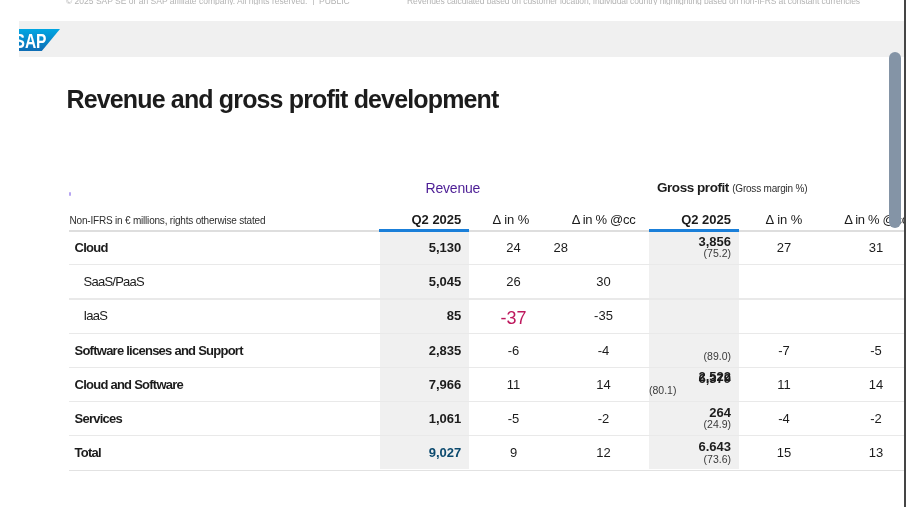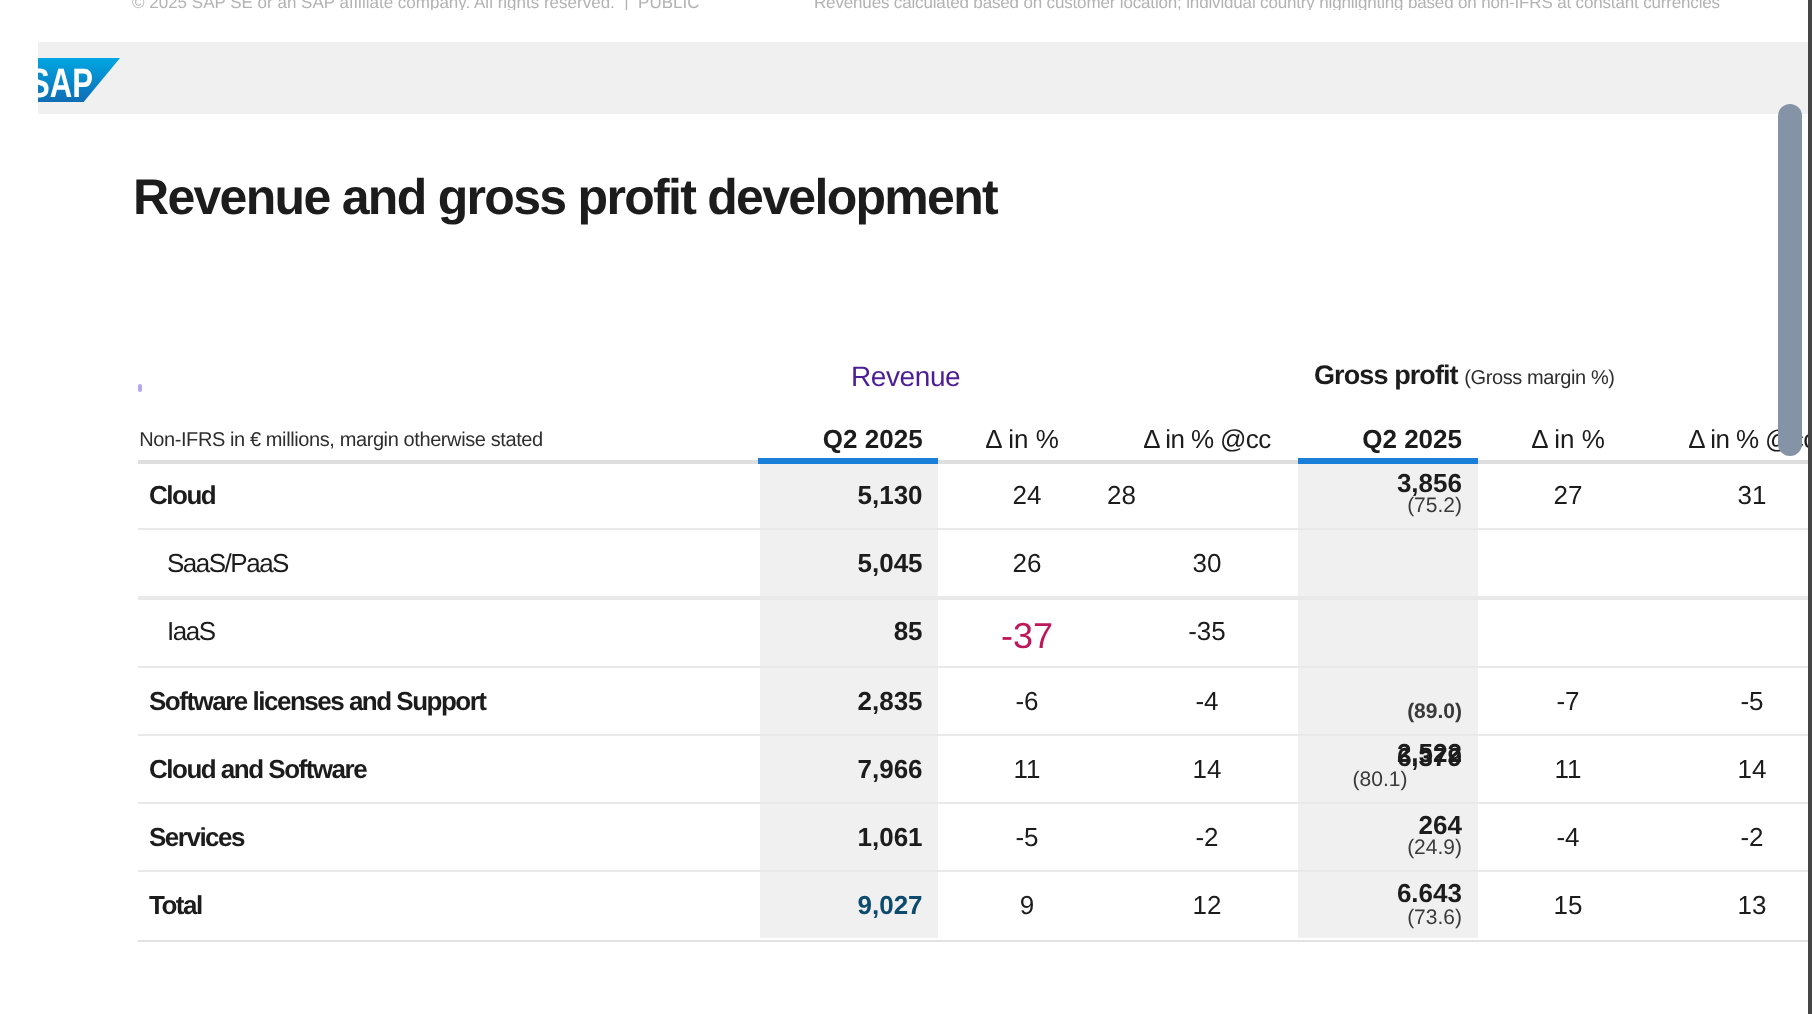--- a/index.html
+++ b/index.html
@@ -48,21 +48,21 @@
 <div class="abs" style="left:648.5px;top:229.3px;width:90px;height:2.6px;background:#1a7fd9;"></div>
 
 <div class="abs" style="left:68.5px;top:264.2px;width:835.5px;height:1.2px;background:#e9e9e9;"></div>
 <div class="abs" style="left:68.5px;top:298.4px;width:835.5px;height:1.2px;background:#e9e9e9;"></div>
 <div class="abs" style="left:68.5px;top:332.6px;width:835.5px;height:1.2px;background:#e9e9e9;"></div>
 <div class="abs" style="left:68.5px;top:366.9px;width:835.5px;height:1.2px;background:#e9e9e9;"></div>
 <div class="abs" style="left:68.5px;top:401.1px;width:835.5px;height:1.2px;background:#e9e9e9;"></div>
 <div class="abs" style="left:68.5px;top:435.3px;width:835.5px;height:1.2px;background:#e9e9e9;"></div>
 <div class="abs" style="left:68.5px;top:469.5px;width:835.5px;height:1.2px;background:#e2e2e2;"></div>
 
-<div class="abs" style="left:69.6px;top:214.5px;font-size:10px;letter-spacing:-0.2px;color:#2e2e2e;white-space:nowrap;">Non-IFRS in € millions, margin otherwise stated</div>
+<div class="abs" style="left:69.6px;top:214.5px;font-size:10px;letter-spacing:-0.2px;color:#2e2e2e;white-space:nowrap;">Non-IFRS in € millions, rights otherwise stated</div>
 <div class="abs num" style="left:379px;top:211.5px;width:82.3px;text-align:right;font-size:13px;font-weight:bold;color:#1c1c1c;">Q2 2025</div>
 <div class="abs num" style="left:461px;top:211.5px;width:100px;text-align:center;font-size:13px;color:#1c1c1c;">Δ in %</div>
 <div class="abs num" style="left:553.5px;top:211.5px;width:100px;text-align:center;font-size:13px;letter-spacing:-0.3px;color:#1c1c1c;">Δ in % @cc</div>
 <div class="abs num" style="left:649px;top:211.5px;width:82px;text-align:right;font-size:13px;font-weight:bold;color:#1c1c1c;">Q2 2025</div>
 <div class="abs num" style="left:734px;top:211.5px;width:100px;text-align:center;font-size:13px;color:#1c1c1c;">Δ in %</div>
 <div class="abs num" style="left:826px;top:211.5px;width:100px;text-align:center;font-size:13px;letter-spacing:-0.3px;color:#1c1c1c;">Δ in % @cc</div>
 
 <div class="abs num" style="left:74.5px;top:239.9px;font-size:13px;font-weight:bold;letter-spacing:-0.75px;color:#1c1c1c;">Cloud</div>
 <div class="abs num" style="left:379px;top:239.9px;width:82.3px;text-align:right;font-size:13px;font-weight:bold;color:#1c1c1c;">5,130</div>
 <div class="abs num" style="left:463.5px;top:239.9px;width:100px;text-align:center;font-size:13px;color:#1c1c1c;">24</div>
@@ -77,29 +77,29 @@
 <div class="abs num" style="left:553.5px;top:274.1px;width:100px;text-align:center;font-size:13px;color:#1c1c1c;">30</div>
 <div class="abs num" style="left:83.5px;top:308.3px;font-size:13px;font-weight:normal;letter-spacing:-0.75px;color:#1c1c1c;">IaaS</div>
 <div class="abs num" style="left:379px;top:308.3px;width:82.3px;text-align:right;font-size:13px;font-weight:bold;color:#1c1c1c;">85</div>
 <div class="abs num" style="left:463.5px;top:308.3px;width:100px;text-align:center;font-size:18px;color:#be185d;">-37</div>
 <div class="abs num" style="left:553.5px;top:308.3px;width:100px;text-align:center;font-size:13px;color:#1c1c1c;">-35</div>
 <div class="abs num" style="left:74.5px;top:342.5px;font-size:13px;font-weight:bold;letter-spacing:-0.75px;color:#1c1c1c;">Software licenses and Support</div>
 <div class="abs num" style="left:379px;top:342.5px;width:82.3px;text-align:right;font-size:13px;font-weight:bold;color:#1c1c1c;">2,835</div>
 <div class="abs num" style="left:463.5px;top:342.5px;width:100px;text-align:center;font-size:13px;color:#1c1c1c;">-6</div>
 <div class="abs num" style="left:553.5px;top:342.5px;width:100px;text-align:center;font-size:13px;color:#1c1c1c;">-4</div>
 <div class="abs num" style="left:649px;top:336.5px;width:82px;text-align:right;font-size:13px;font-weight:bold;color:#1c1c1c;margin-top:32px;">2,522</div>
-<div class="abs num" style="left:649px;top:350.0px;width:82px;text-align:right;font-size:10.5px;color:#3a3a3a;font-weight:bold;">(89.0)</div>
+<div class="abs num" style="left:649px;top:350.0px;width:82px;text-align:right;font-size:10.5px;color:#3a3a3a;">(89.0)</div>
 <div class="abs num" style="left:734px;top:342.5px;width:100px;text-align:center;font-size:13px;color:#1c1c1c;">-7</div>
 <div class="abs num" style="left:826px;top:342.5px;width:100px;text-align:center;font-size:13px;color:#1c1c1c;">-5</div>
 <div class="abs num" style="left:74.5px;top:376.7px;font-size:13px;font-weight:bold;letter-spacing:-0.75px;color:#1c1c1c;">Cloud and Software</div>
 <div class="abs num" style="left:379px;top:376.7px;width:82.3px;text-align:right;font-size:13px;font-weight:bold;color:#1c1c1c;">7,966</div>
 <div class="abs num" style="left:463.5px;top:376.7px;width:100px;text-align:center;font-size:13px;color:#1c1c1c;">11</div>
 <div class="abs num" style="left:553.5px;top:376.7px;width:100px;text-align:center;font-size:13px;color:#1c1c1c;">14</div>
 <div class="abs num" style="left:649px;top:370.7px;width:82px;text-align:right;font-size:13px;font-weight:bold;color:#1c1c1c;">6,379</div>
-<div class="abs num" style="left:649px;top:384.2px;width:82px;text-align:center;font-size:10.5px;color:#3a3a3a;">(80.1)</div>
+<div class="abs num" style="left:649px;top:384.2px;width:82px;text-align:left;font-size:10.5px;color:#3a3a3a;">(80.1)</div>
 <div class="abs num" style="left:734px;top:376.7px;width:100px;text-align:center;font-size:13px;color:#1c1c1c;">11</div>
 <div class="abs num" style="left:826px;top:376.7px;width:100px;text-align:center;font-size:13px;color:#1c1c1c;">14</div>
 <div class="abs num" style="left:74.5px;top:410.9px;font-size:13px;font-weight:bold;letter-spacing:-0.75px;color:#1c1c1c;">Services</div>
 <div class="abs num" style="left:379px;top:410.9px;width:82.3px;text-align:right;font-size:13px;font-weight:bold;color:#1c1c1c;">1,061</div>
 <div class="abs num" style="left:463.5px;top:410.9px;width:100px;text-align:center;font-size:13px;color:#1c1c1c;">-5</div>
 <div class="abs num" style="left:553.5px;top:410.9px;width:100px;text-align:center;font-size:13px;color:#1c1c1c;">-2</div>
 <div class="abs num" style="left:649px;top:404.9px;width:82px;text-align:right;font-size:13px;font-weight:bold;color:#1c1c1c;">264</div>
 <div class="abs num" style="left:649px;top:418.4px;width:82px;text-align:right;font-size:10.5px;color:#3a3a3a;">(24.9)</div>
 <div class="abs num" style="left:734px;top:410.9px;width:100px;text-align:center;font-size:13px;color:#1c1c1c;">-4</div>
 <div class="abs num" style="left:826px;top:410.9px;width:100px;text-align:center;font-size:13px;color:#1c1c1c;">-2</div>

